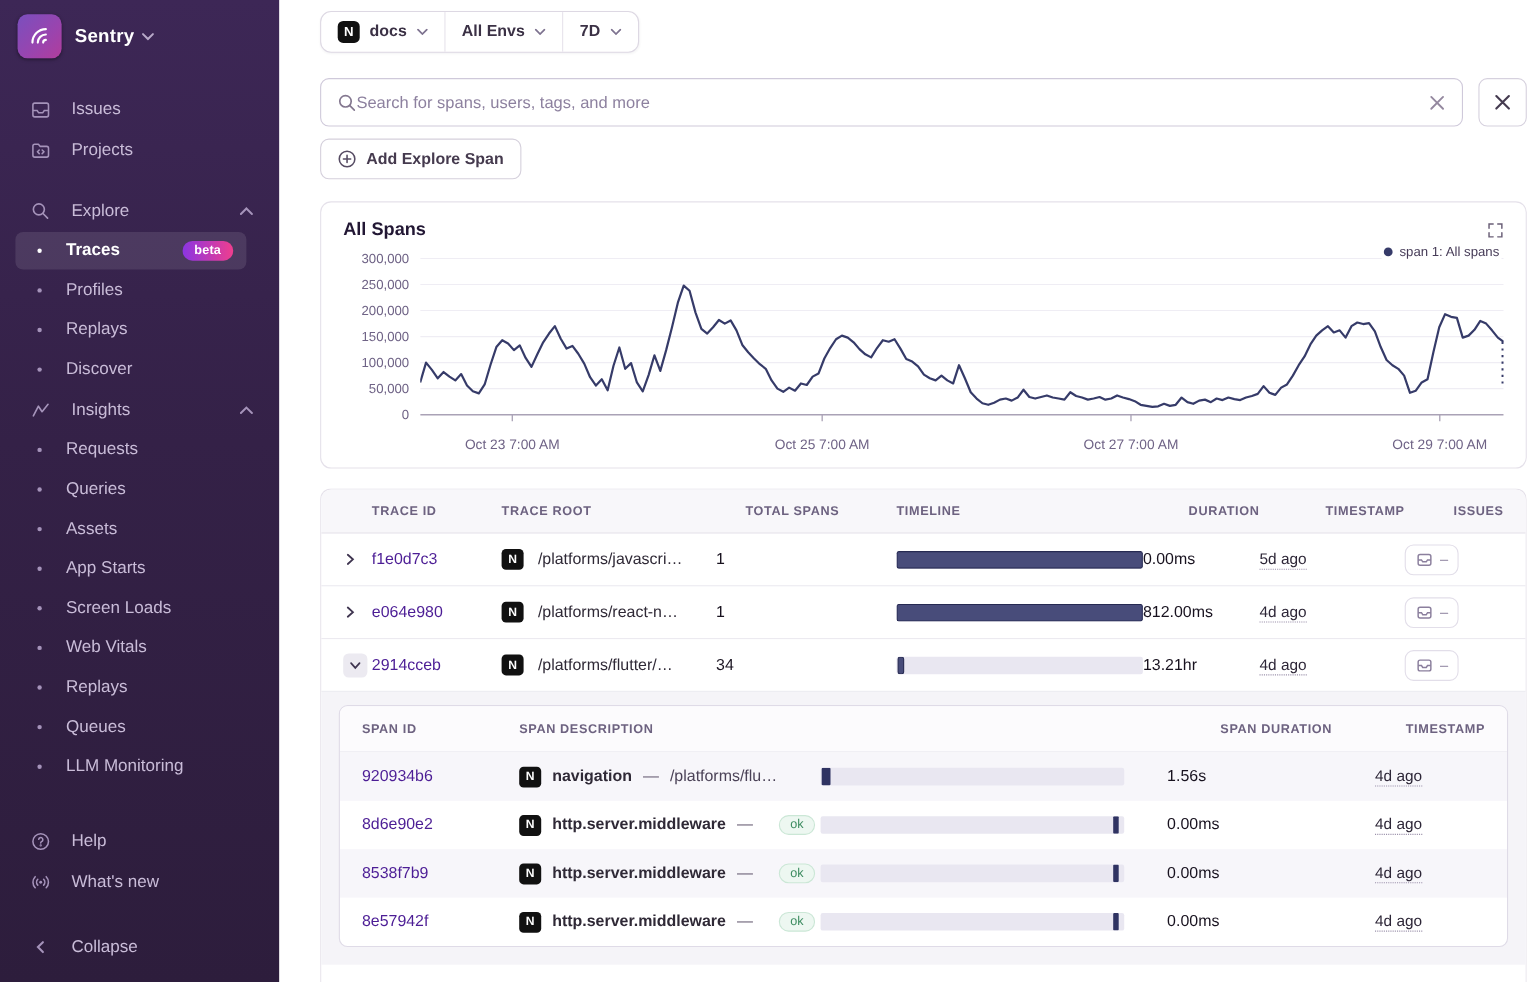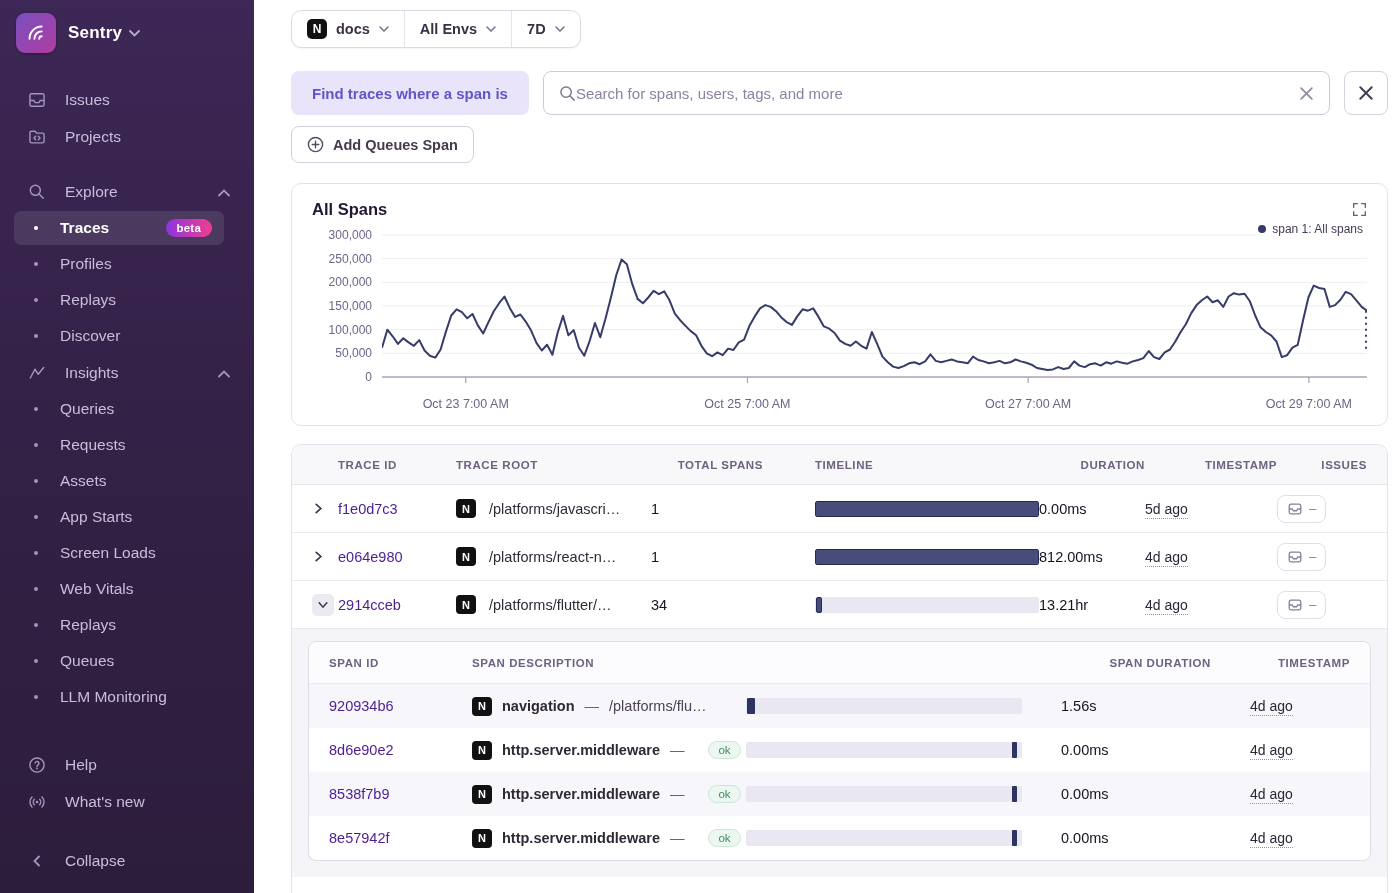--- a/index.html
+++ b/index.html
@@ -213,27 +213,27 @@
         <span class="caret">
           <svg width="12" height="8" viewBox="0 0 12 8" fill="none" stroke="#a593ba" stroke-width="1.8" stroke-linecap="round">
               <polyline points="1,6.5 6,1.5 11,6.5"></polyline>
             </svg>
         </span>
       </div>
 
       <div class="sub-row">
           <div class="sub-inner">
             <span class="dot"></span>
+            <span class="sub-lbl">Requests</span>
+          </div>
+        </div>
+      <div class="sub-row">
+          <div class="sub-inner">
+            <span class="dot"></span>
             <span class="sub-lbl">Queries</span>
-          </div>
-        </div>
-      <div class="sub-row">
-          <div class="sub-inner">
-            <span class="dot"></span>
-            <span class="sub-lbl">Requests</span>
           </div>
         </div>
       <div class="sub-row">
           <div class="sub-inner">
             <span class="dot"></span>
             <span class="sub-lbl">Assets</span>
           </div>
         </div>
       <div class="sub-row">
           <div class="sub-inner">
@@ -326,23 +326,20 @@
       </div>
       <div class="filterseg">
         <span>7D</span>
         <svg class="caret-svg" width="10" height="6" viewBox="0 0 10 6" fill="none" stroke="#7e7390" stroke-width="1.6" stroke-linecap="round">
             <polyline points="1,1 5,5 9,1"></polyline>
           </svg>
       </div>
     </div>
 
     <div class="search-row">
-      <div class="find-chip">
-        <span>Find traces where a span is</span>
-      </div>
       <div class="search-box">
         <svg width="17" height="17" viewBox="0 0 18 18" fill="none" stroke="#83778f" stroke-width="1.6" stroke-linecap="round">
             <circle cx="7.5" cy="7.5" r="5.5"></circle>
             <path d="m11.7 11.7 4.3 4.3"></path>
           </svg>
         <input type="text" value="" placeholder="Search for spans, users, tags, and more" style="">
         <button class="icon-btn">
           <svg width="15" height="15" viewBox="0 0 14 14" fill="none" stroke="#94889f" stroke-width="1.6" stroke-linecap="round">
               <path d="M2 2l10 10M12 2 2 12"></path>
             </svg>
@@ -353,21 +350,21 @@
             <path d="M2 2l10 10M12 2 2 12"></path>
           </svg>
       </button>
     </div>
 
     <button class="addspan-btn">
       <svg width="17" height="17" viewBox="0 0 18 18" fill="none" stroke="#564b63" stroke-width="1.5" stroke-linecap="round">
           <circle cx="9" cy="9" r="7.5"></circle>
           <path d="M9 5.5v7M5.5 9h7"></path>
         </svg>
-      <span>Add Queues Span</span>
+      <span>Add Explore Span</span>
     </button>
 
     <section class="chart-panel">
       <div class="chart-title">All Spans</div>
       <button class="fullscreen-btn">
         <svg width="15" height="15" viewBox="0 0 18 18" fill="none" stroke="#6a5f77" stroke-width="1.6" stroke-linecap="round">
             <path d="M2 6.5V2h4.5"></path>
             <path d="M11.5 2H16v4.5"></path>
             <path d="M16 11.5V16h-4.5"></path>
             <path d="M6.5 16H2v-4.5"></path>

